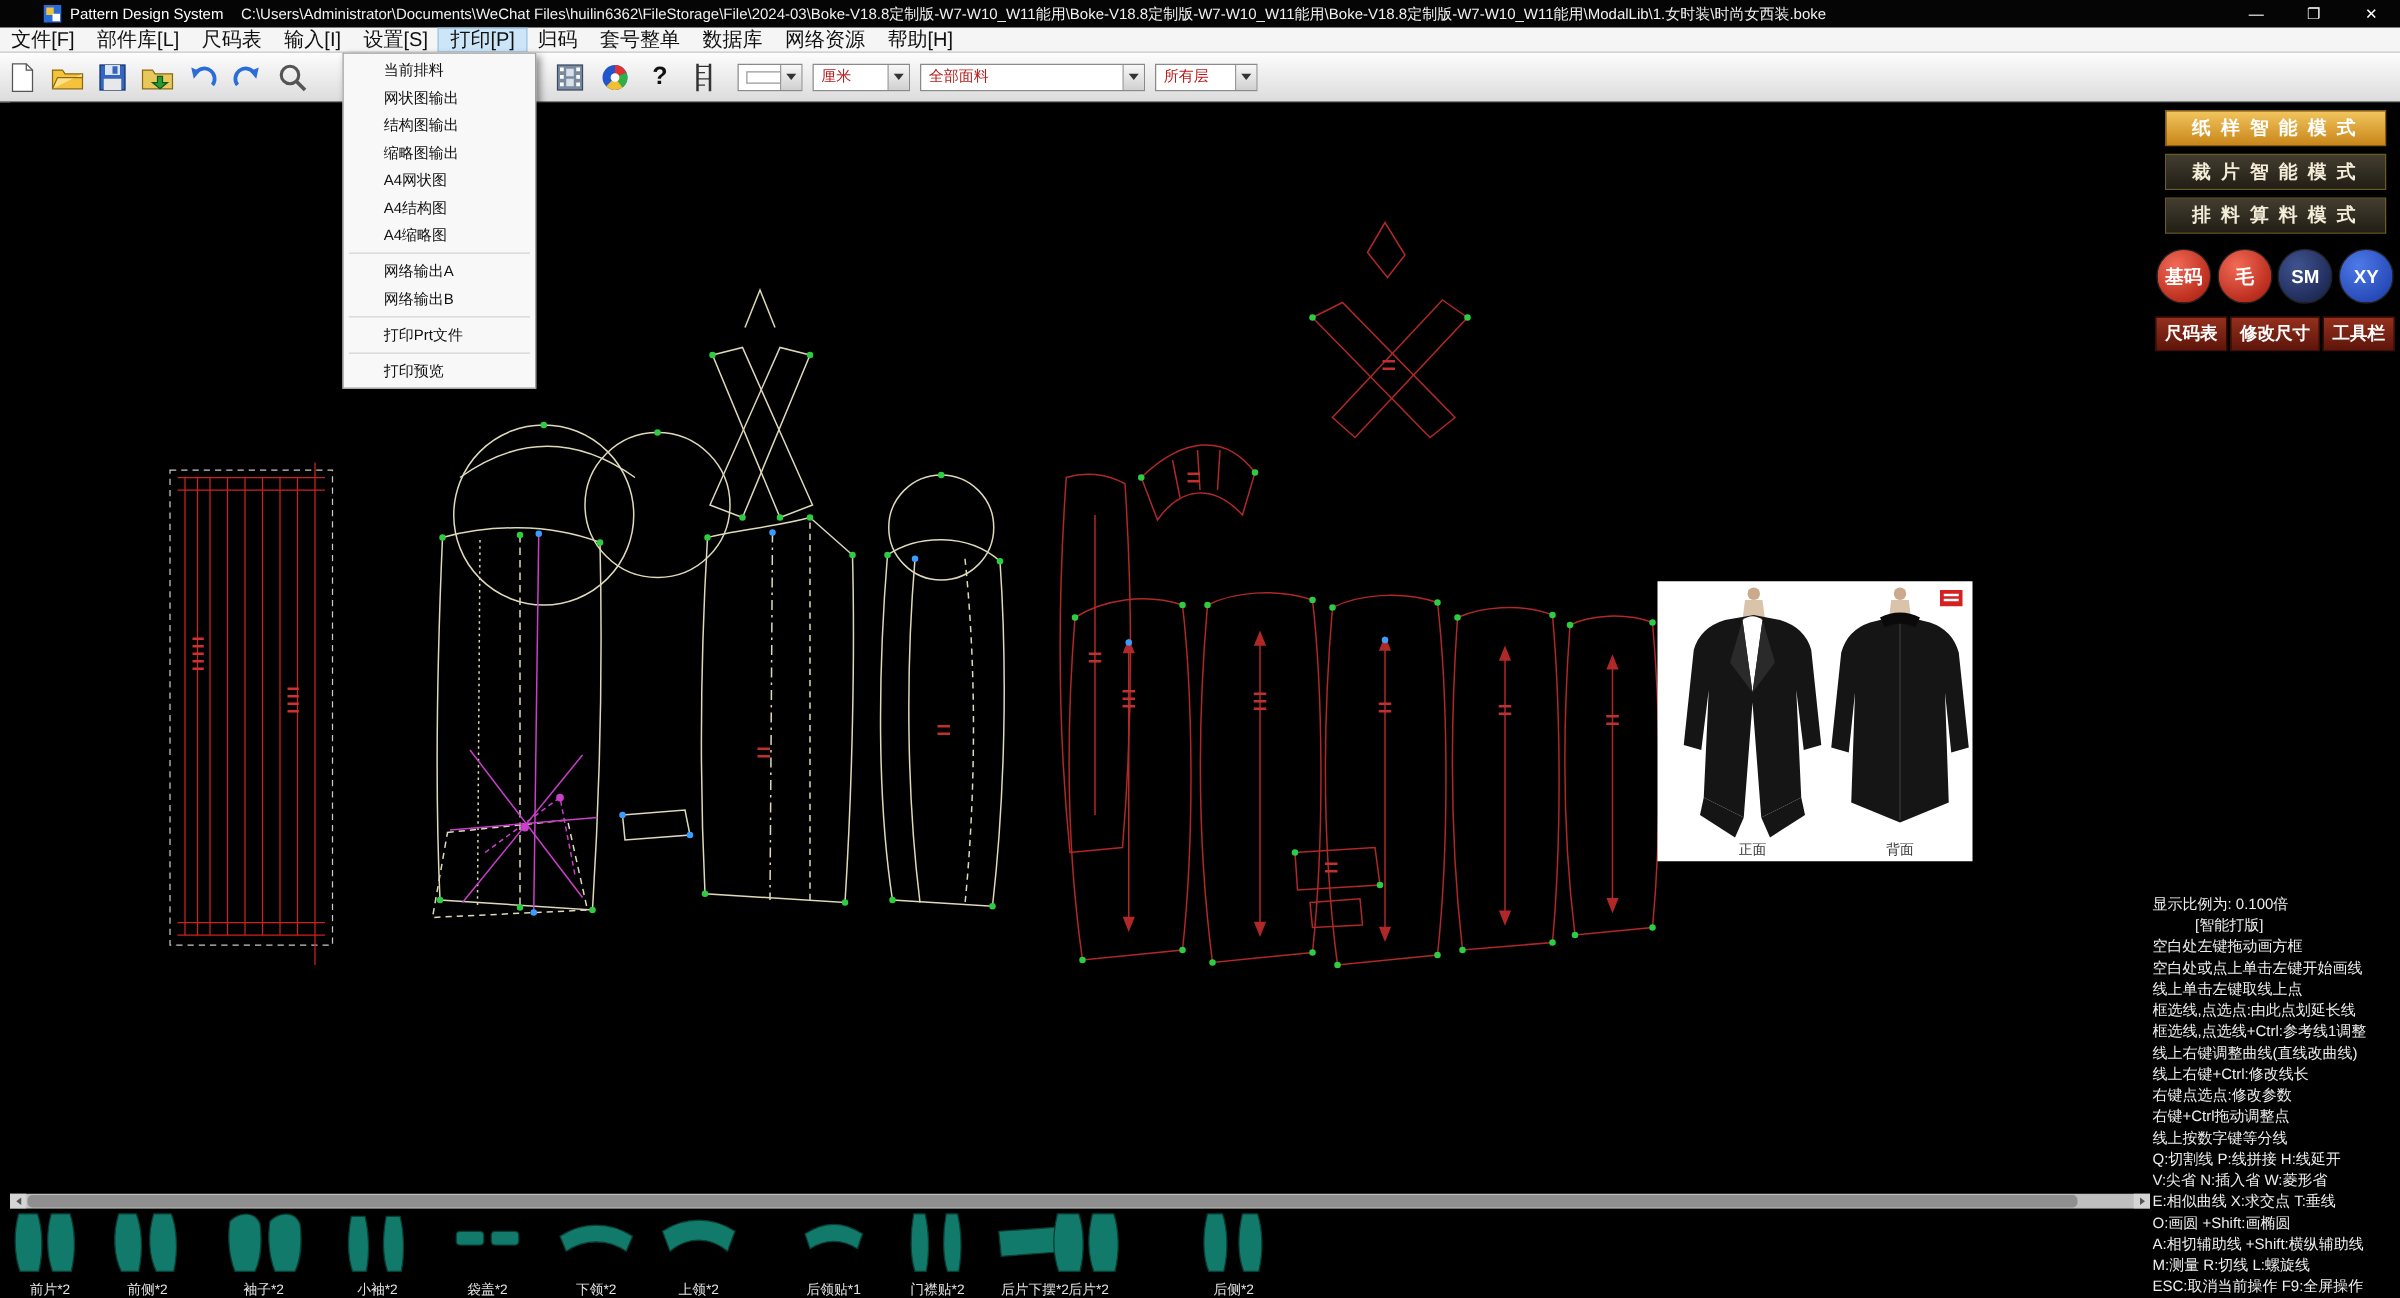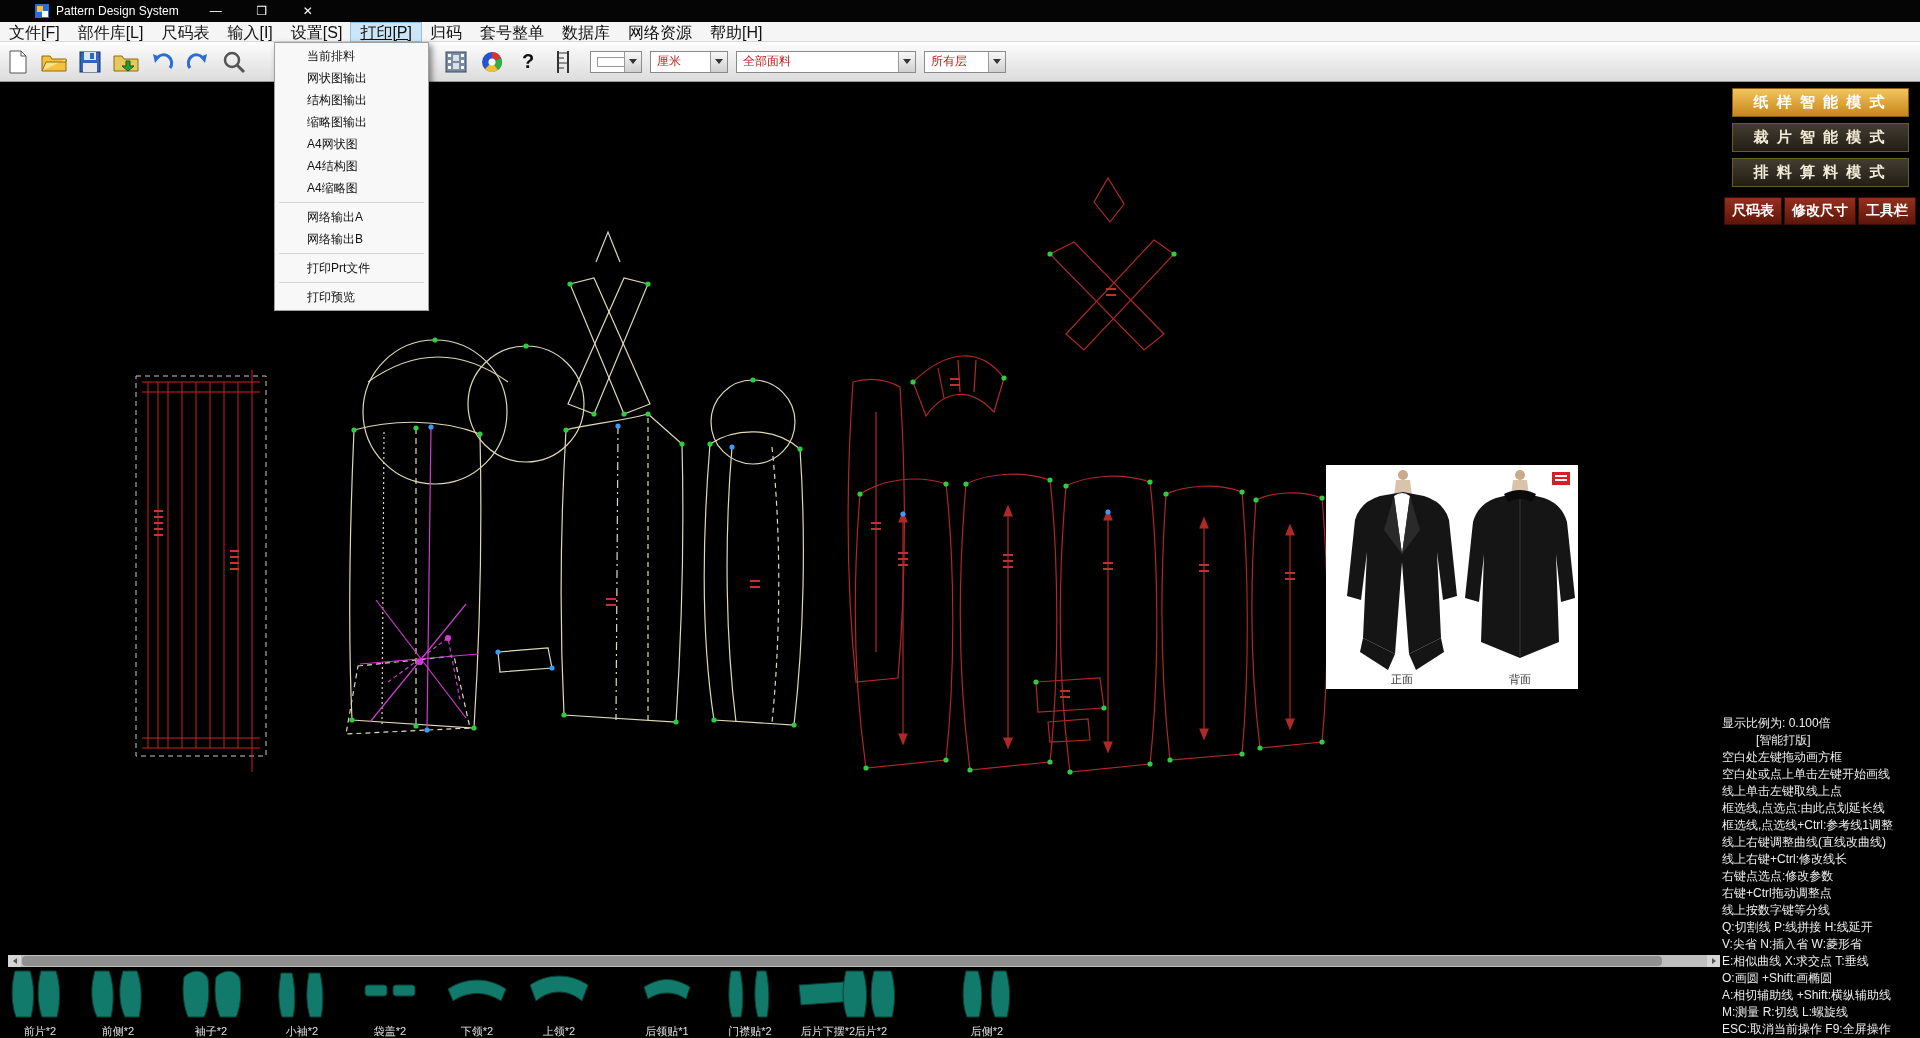--- a/index.html
+++ b/index.html
@@ -14,21 +14,21 @@
   .file-path { flex:1; white-space:nowrap; overflow:hidden; color:#f0f0f0; }
   .win-controls { display:flex; height:22px; }
   .win-btn { width:46px; height:22px; display:flex; align-items:center; justify-content:center;
     color:#fff; font-size:12px; cursor:pointer; }
 
   
   .menubar { position:absolute; top:22px; left:0; width:1920px; height:20px;
     background:#f5f5f5; border-bottom:1px solid #d8d8d8; display:flex; align-items:center;
     font-size:16px; color:#111; }
   .menu-item { padding:2px 9px; height:18px; line-height:15px; cursor:default; white-space:nowrap; }
-  .menu-item.active { background:#cde6f7; outline:1px solid #92c0e0;text-decoration:underline; }
+  .menu-item.active { background:#cde6f7; outline:1px solid #92c0e0; }
 
   
   .toolbar { position:absolute; top:42px; left:0; width:1920px; height:40px;
     background:linear-gradient(#fdfdfd,#dcdcdc); border-bottom:1px solid #9a9a9a;
     display:flex; align-items:center; }
   .tool-btn { width:36px; height:34px; display:flex; align-items:center; justify-content:center;
     border:1px solid transparent; border-radius:2px; }
   .tool-gap { width:150px; }
   .tool-a { color:#cc1111; font-weight:bold; font-size:22px; font-family:"Liberation Serif",serif; }
   .tool-q { color:#111; font-weight:bold; font-size:20px; }
@@ -93,20 +93,21 @@
 
 <div class="titlebar">
   <span class="app-icon">
     <svg width="16" height="16">
         <rect x="1" y="1" width="14" height="14" fill="#2a6dd9"></rect>
         <rect x="3" y="3" width="6" height="6" fill="#f5c33b"></rect>
         <rect x="8" y="8" width="6" height="6" fill="#ffffff"></rect>
       </svg>
   </span>
   <span class="app-title">Pattern Design System</span>
+  <span class="file-path">C:\Users\Administrator\Documents\WeChat Files\huilin6362\FileStorage\File\2024-03\Boke-V18.8定制版-W7-W10_W11能用\Boke-V18.8定制版-W7-W10_W11能用\Boke-V18.8定制版-W7-W10_W11能用\ModalLib\1.女时装\时尚女西装.boke</span>
   <div class="win-controls">
     <div class="win-btn">—</div>
     <div class="win-btn">❐</div>
     <div class="win-btn close">✕</div>
   </div>
 </div>
 
 <div class="menubar">
   <div class="menu-item">文件[F]</div>
   <div class="menu-item">部件库[L]</div>
@@ -482,20 +483,26 @@
   <div class="dd-sep"></div>
   <div class="dd-item">打印Prt文件</div>
   <div class="dd-sep"></div>
   <div class="dd-item">打印预览</div>
 </div>
 
 <div class="right-panel">
   <div class="mode-btn mode-active">纸 样 智 能 模 式</div>
   <div class="mode-btn mode-idle">裁 片 智 能 模 式</div>
   <div class="mode-btn mode-idle">排 料 算 料 模 式</div>
+  <div class="round-row">
+    <div class="round-btn rb-red">基码</div>
+    <div class="round-btn rb-red">毛</div>
+    <div class="round-btn rb-navy">SM</div>
+    <div class="round-btn rb-blue">XY</div>
+  </div>
   <div class="small-row">
     <div class="small-btn">尺码表</div>
     <div class="small-btn">修改尺寸</div>
     <div class="small-btn">工具栏</div>
   </div>
   <div class="help-box">
     <div class="help-line">显示比例为: 0.100倍</div>
     <div class="help-line indent">[智能打版]</div>
     <div class="help-line">空白处左键拖动画方框</div>
     <div class="help-line">空白处或点上单击左键开始画线</div>

